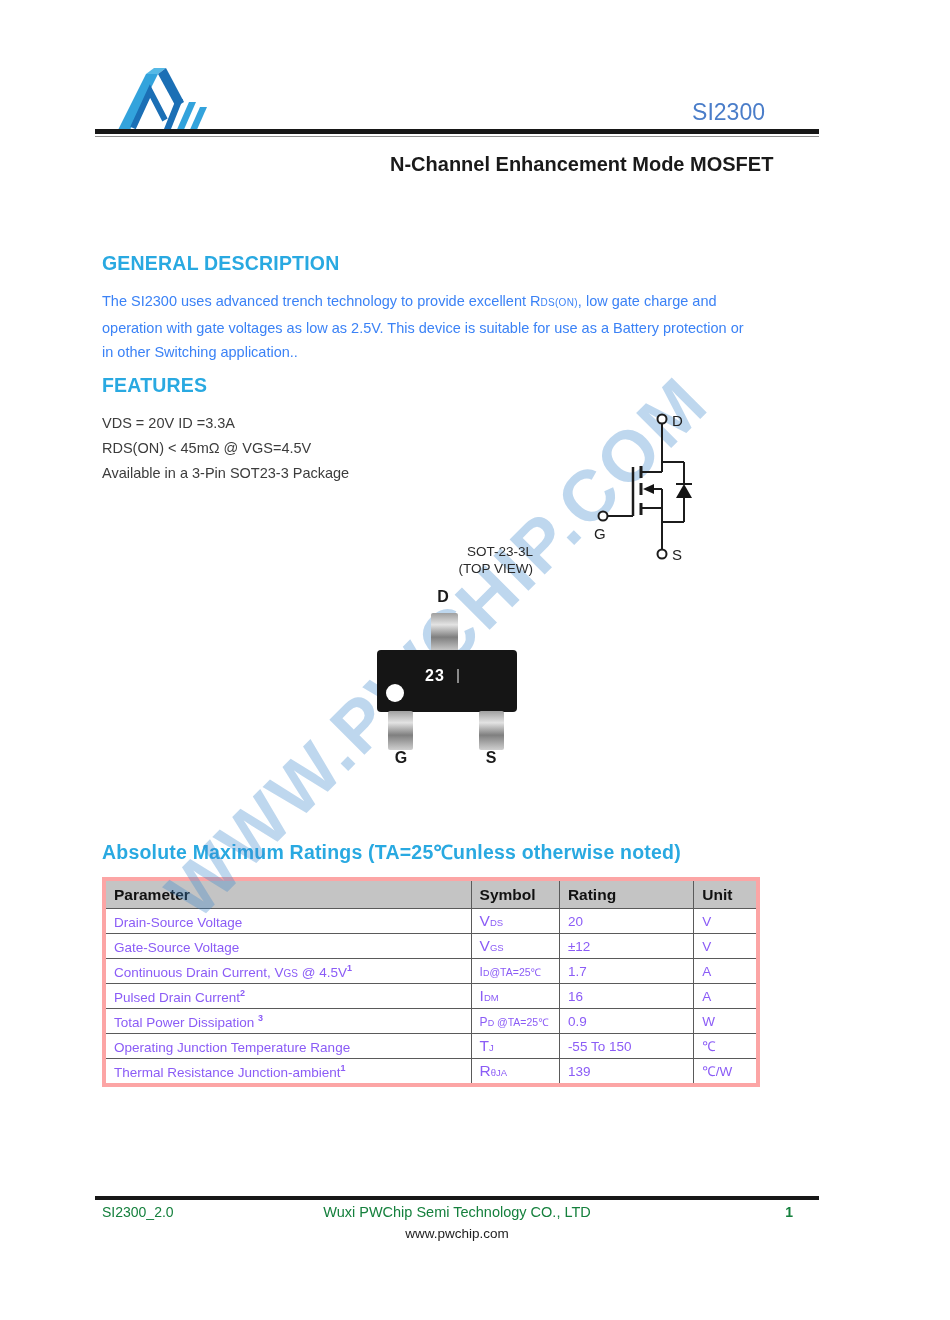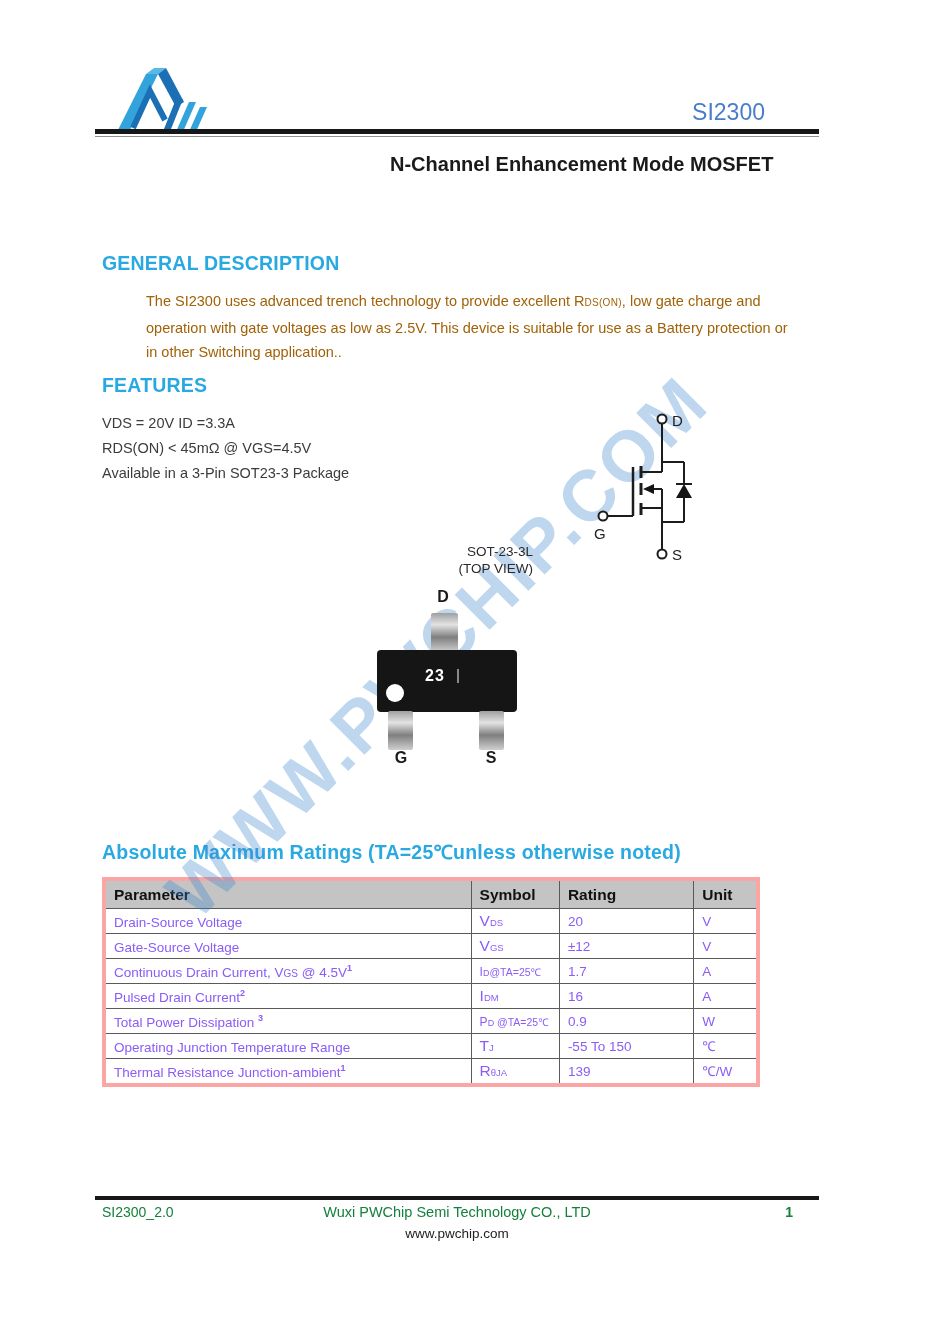--- a/index.html
+++ b/index.html
@@ -13,21 +13,21 @@
   .logo{left:106px;top:66px;width:125px;height:72px;}
   .part-number{left:640px;top:99px;width:125px;text-align:right;font-size:23px;color:#4a7dc9;font-weight:normal;}
   .header-rule{left:95px;top:129px;width:724px;}
   .header-rule .thick{height:5px;background:#171717;}
   .header-rule .thin{height:1px;background:#8f8f8f;margin-top:2px;}
 
   .doc-title{left:390px;top:153px;width:445px;font-size:20px;font-weight:bold;color:#1a1a1a;white-space:nowrap;}
 
   .sec-heading{font-size:19.5px;font-weight:bold;color:#29a9e1;letter-spacing:0.2px;white-space:nowrap;}
   .gd-heading{left:102px;top:252px;}
-  .gd-text{left:102px;top:289px;width:720px;font-size:14.5px;line-height:24.5px;color:#a16207;margin-left:44px;}
+  .gd-text{left:102px;top:289px;width:720px;font-size:14.5px;line-height:24.5px;color:#3b82f6;}
   .gd-text .line{white-space:nowrap;}
   .rds-sub{font-size:10px;letter-spacing:0.3px;}
 
   .ft-heading{left:102px;top:374px;}
   .features{left:102px;top:411px;font-size:14.5px;line-height:25px;color:#3c3c3c;}
 
   
   .mosfet{left:588px;top:400px;width:160px;height:170px;z-index:3;}
   .mosfet text{font-size:15px;fill:#222;font-family:"Liberation Sans",sans-serif;}
 

